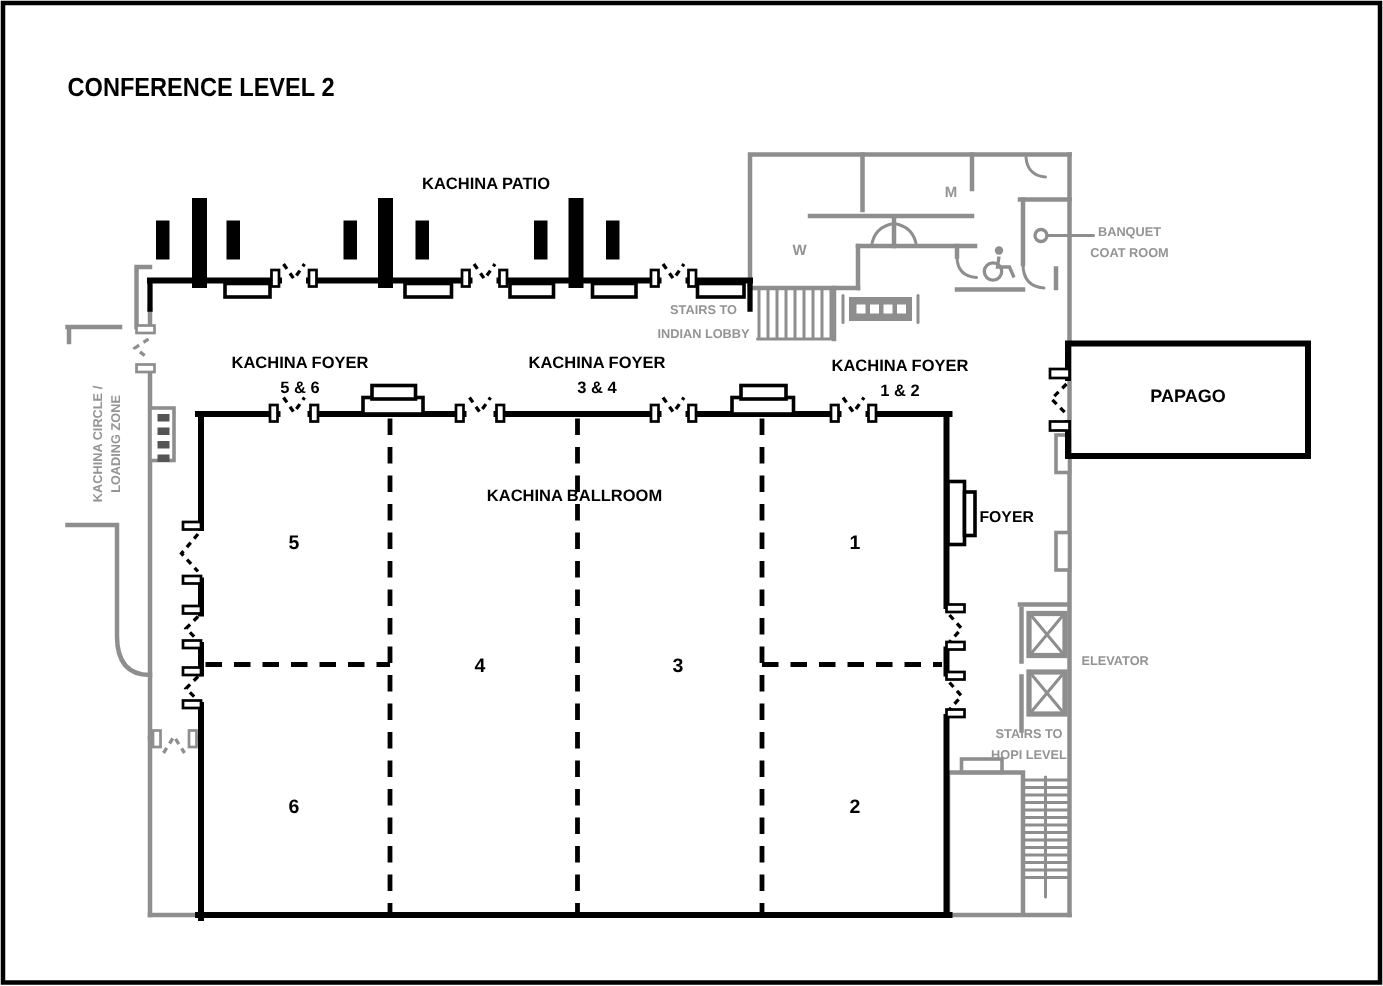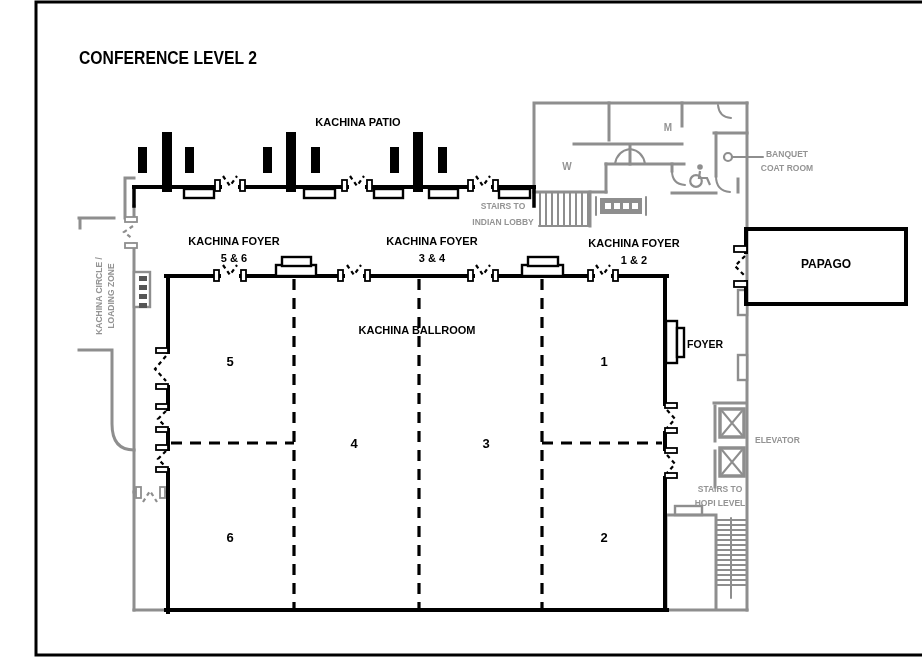--- a/index.html
+++ b/index.html
@@ -1,16 +1,16 @@
 <!DOCTYPE html>
 <html><head>
 <meta charset="utf-8">
 <style>
   html,body{margin:0;padding:0;background:#fff;}
-  .plan-wrap{width:870px;height:657px;position:relative;background:#fff;margin-left:34px;}
+  .plan-wrap{width:870px;height:657px;position:relative;background:#fff;}
   svg text{font-family:"Liberation Sans", sans-serif;font-weight:bold;}
   .bw{stroke:#000;fill:none;stroke-width:3.5;stroke-linecap:square;}
   .bw4{stroke:#000;fill:none;stroke-width:4;stroke-linecap:square;}
   .gw{stroke:#8e8e8e;fill:none;stroke-width:3;stroke-linecap:square;}
   .gw2{stroke:#8e8e8e;fill:none;stroke-width:2;stroke-linecap:round;}
   .dashp{stroke:#000;stroke-width:3.2;stroke-dasharray:11 8;fill:none;}
   .doorb{stroke:#000;stroke-width:2.2;fill:none;stroke-dasharray:4 3.5;}
   .doorg{stroke:#8e8e8e;stroke-width:2.2;fill:none;stroke-dasharray:4 3.5;}
   .jamb{fill:#fff;stroke:#000;stroke-width:1.8;}
   .jambg{fill:#fff;stroke:#8e8e8e;stroke-width:1.8;}

